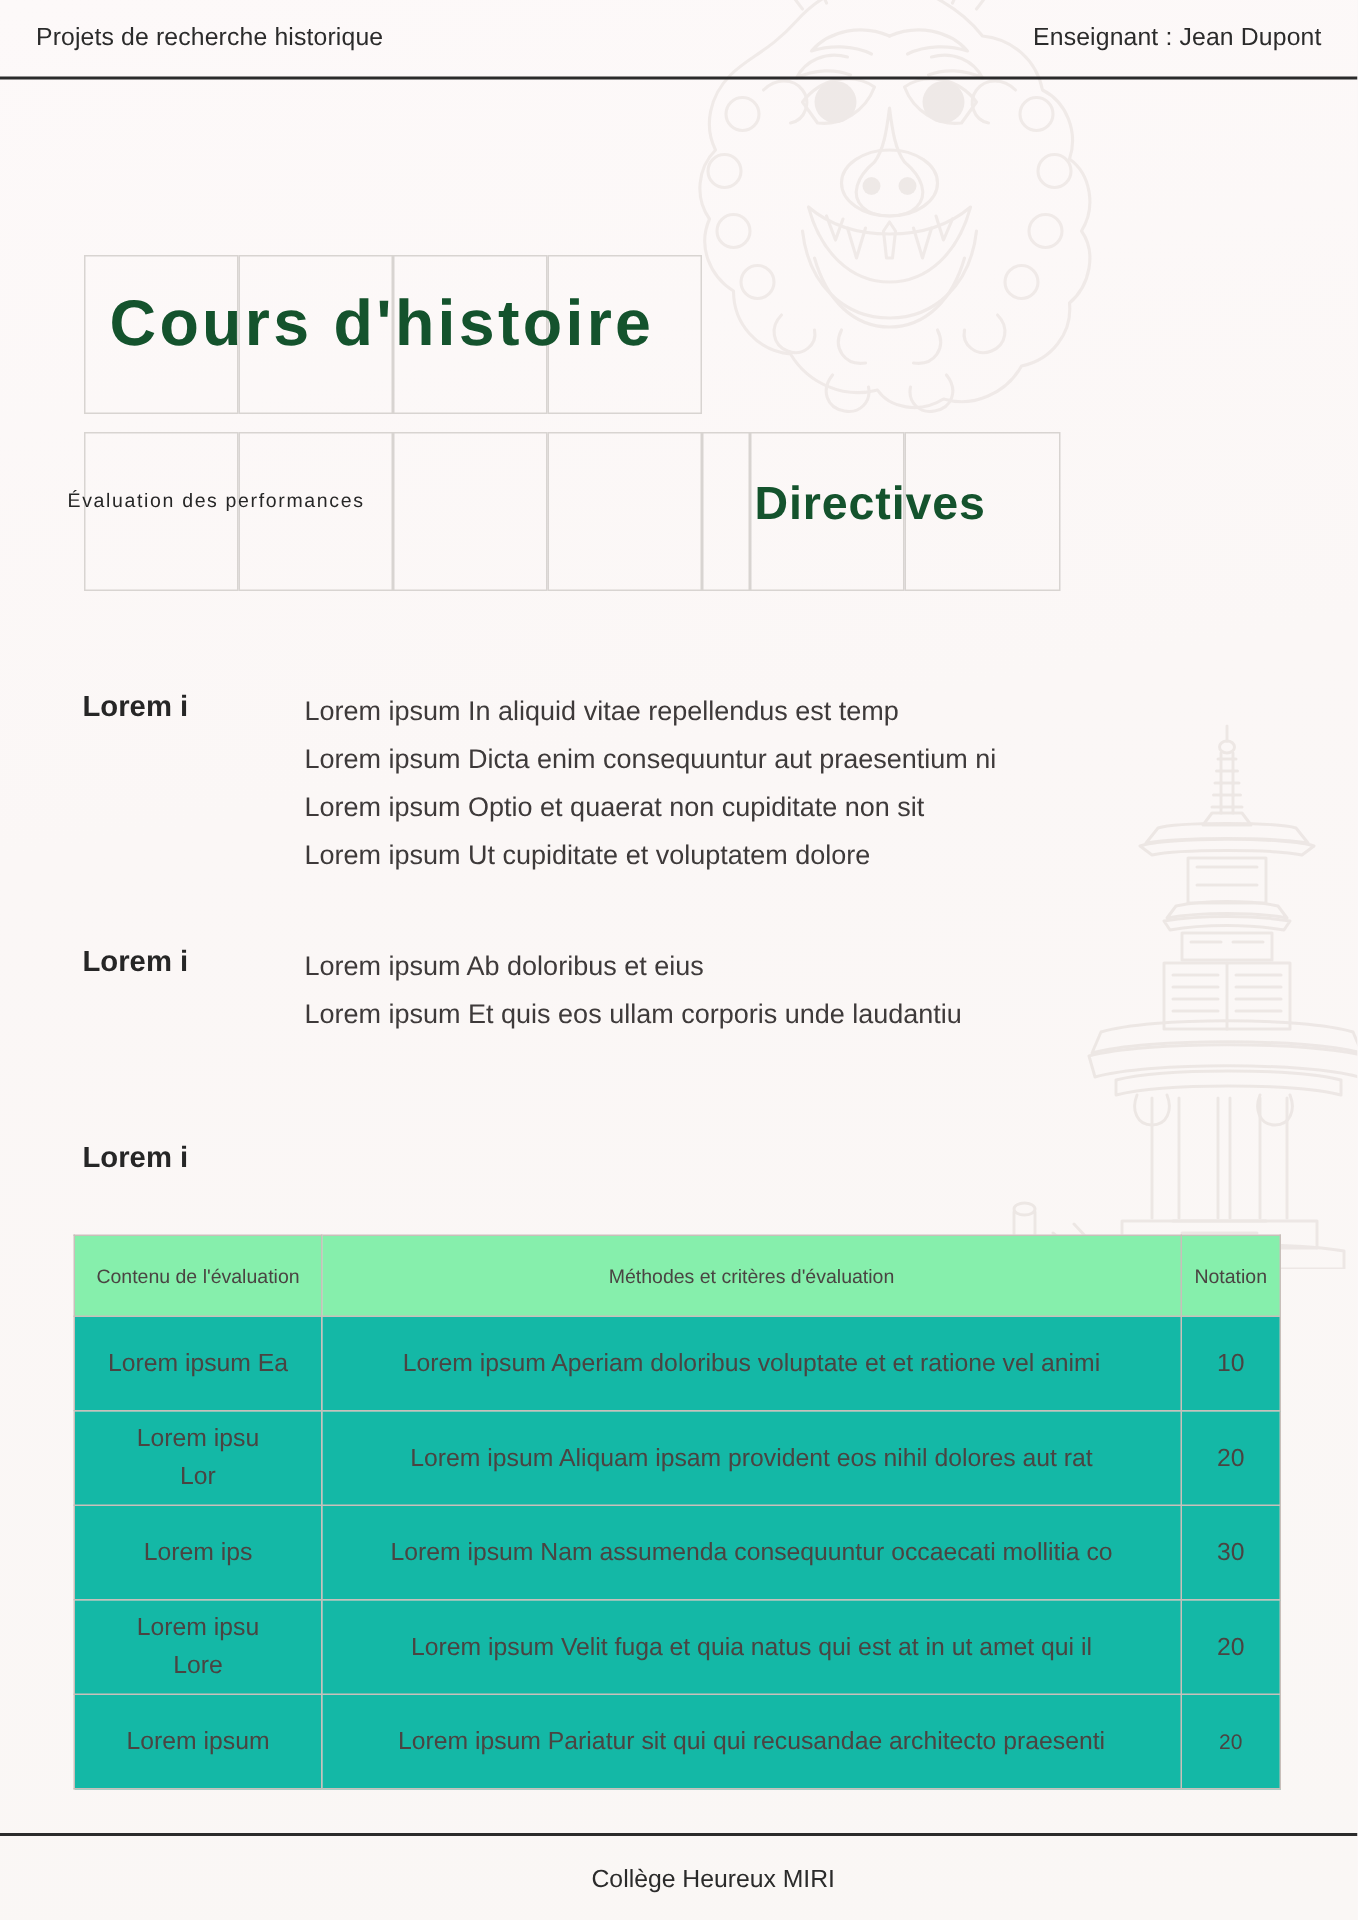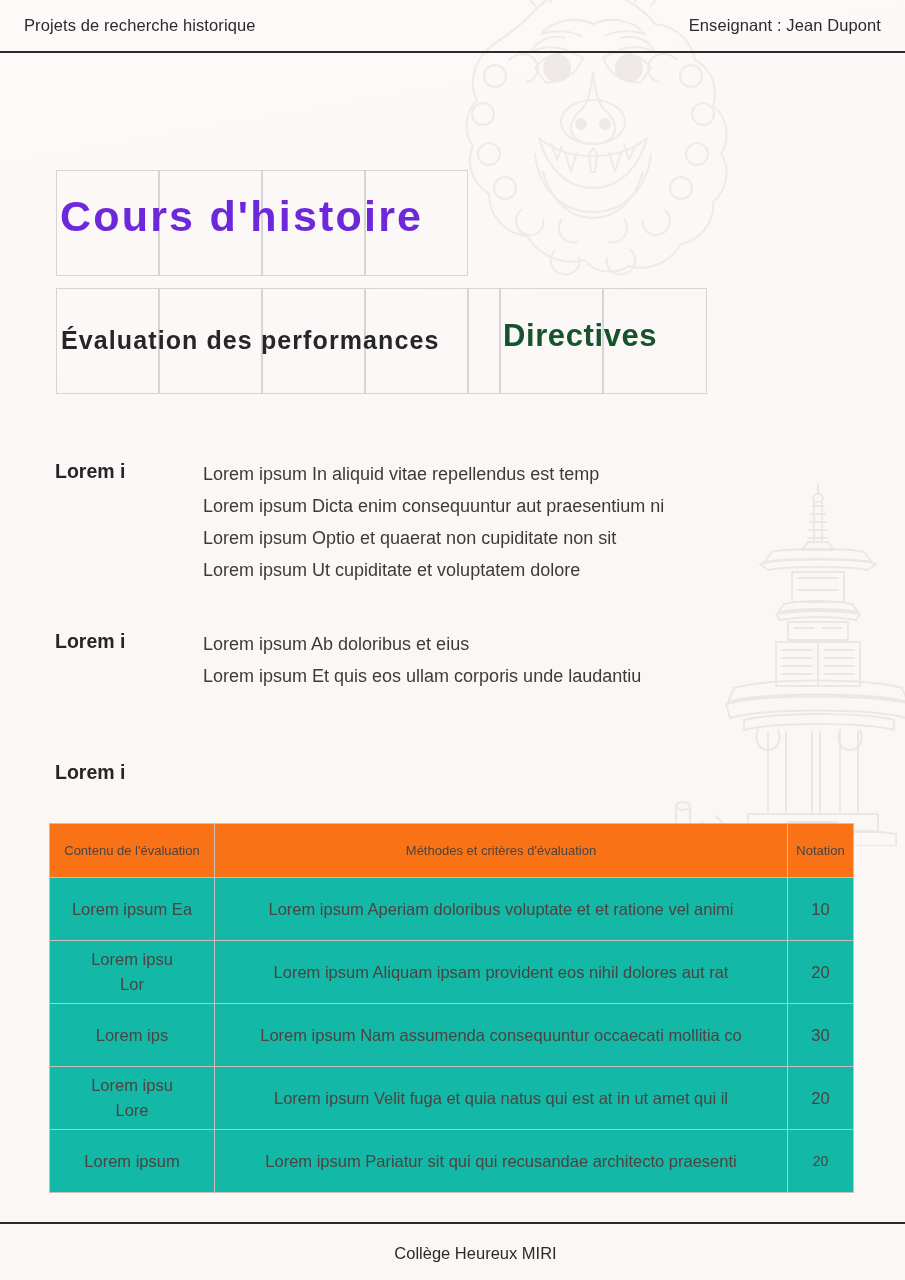--- a/index.html
+++ b/index.html
@@ -107,36 +107,36 @@
   .grid-row-2 {
     left: 56px;
     top: 288px;
     width: 651px;
     height: 106px;
   }
 
   
   .title-main {
     position: absolute;
-    left: 60px;
+    left: 73px;
     top: 192px;
     z-index: 4;
     font-size: 43px;
     font-weight: 800;
     letter-spacing: 2.2px;
-    color: #6d28d9;
+    color: #14532d;
     white-space: nowrap;
   }
   .subtitle-left {
     position: absolute;
-    left: 61px;
+    left: 45px;
     top: 326px;
     z-index: 4;
-    font-size: 25px;
-    font-weight: 700;
+    font-size: 13px;
+    font-weight: 400;
     letter-spacing: 1.1px;
     color: #262626;
     white-space: nowrap;
   }
   .subtitle-right {
     position: absolute;
     left: 503px;
     top: 318px;
     z-index: 4;
     font-size: 31px;
@@ -194,21 +194,21 @@
     background: #fdfcfc;
   }
   .eval-table th,
   .eval-table td {
     border: 1px solid #c9bfba;
     text-align: center;
     vertical-align: middle;
     color: #4a4442;
   }
   .eval-table thead th {
-    background: #f97316;
+    background: #86efac;
     font-size: 13px;
     font-weight: 400;
     height: 45px;
     padding: 4px 6px;
   }
   .eval-table tbody td {
     font-size: 16.5px;
     font-weight: 400;
     height: 50px;
     padding: 6px 8px;

